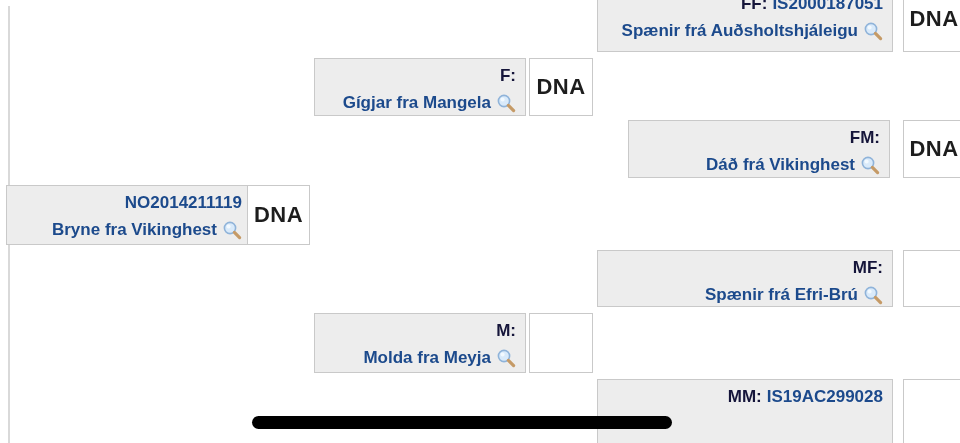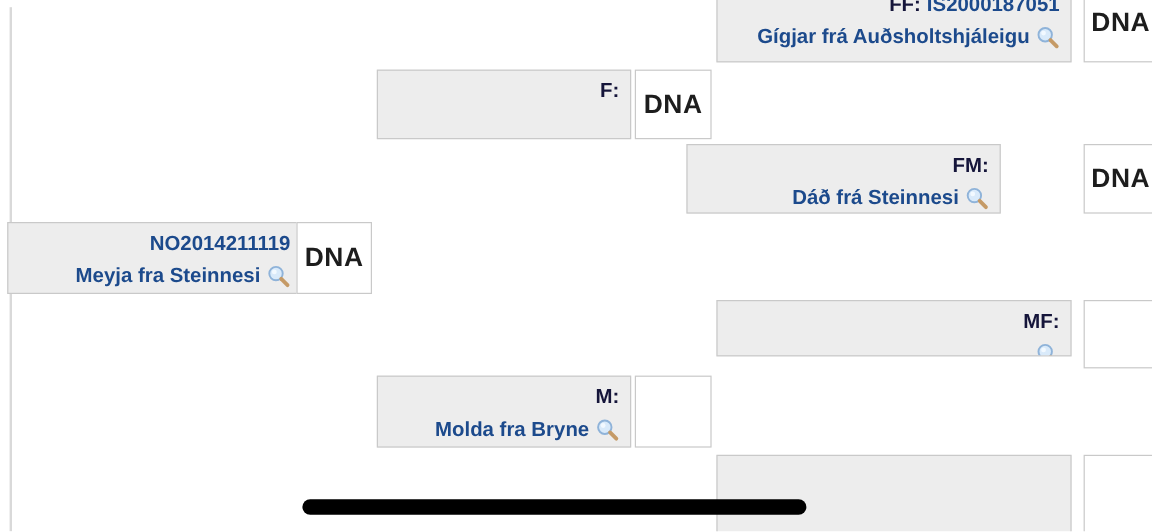--- a/index.html
+++ b/index.html
@@ -63,24 +63,24 @@
 
   .cell-f       { left: 314px; top: 58px;  width: 212px; height: 58px; }
   .dna-f        { left: 529px; top: 58px;  width: 64px;  height: 58px; }
 
   .cell-m       { left: 314px; top: 313px; width: 212px; height: 60px; }
   .dna-m        { left: 529px; top: 313px; width: 64px;  height: 60px; }
 
   .cell-ff      { left: 597px; top: -14px; width: 296px; height: 66px; }
   .dna-ff       { left: 903px; top: -14px; width: 62px;  height: 66px; }
 
-  .cell-fm      { left: 572px; top: 120px; width: 262px; height: 58px; }
+  .cell-fm      { left: 628px; top: 120px; width: 262px; height: 58px; }
   .dna-fm       { left: 903px; top: 120px; width: 62px;  height: 58px; }
 
-  .cell-mf      { left: 597px; top: 250px; width: 296px; height: 47px; }
+  .cell-mf      { left: 597px; top: 250px; width: 296px; height: 57px; }
   .dna-mf       { left: 903px; top: 250px; width: 62px;  height: 57px; }
 
   .cell-mm      { left: 597px; top: 379px; width: 296px; height: 66px; }
   .dna-mm       { left: 903px; top: 379px; width: 62px;  height: 66px; }
 
   .redaction {
     position: absolute;
     left: 252px; top: 416px;
     width: 420px; height: 13px;
     background: #000000;
@@ -94,120 +94,135 @@
 <div id="screen">
 
   <div class="vline"></div>
 
   <div class="cell cell-subject">
     <div class="row">
       <span class="prefix"></span>
       <a class="hlink">NO2014211119</a>
     </div>
     <div class="row">
-      <a class="hlink">Meyja fra Steinnesi</a>
+      <a class="hlink">Bryne fra Vikinghest</a>
       <span class="mag">
         <svg viewBox="0 0 20 20" width="20" height="20">
             <circle cx="8" cy="8" r="5.6" fill="#d9eafa" stroke="#8fb3d9" stroke-width="1.6"></circle>
             <circle cx="6.6" cy="6.6" r="2" fill="#f2f9ff"></circle>
             <line x1="12.4" y1="12.4" x2="17.6" y2="17.6" stroke="#c59a66" stroke-width="3.2" stroke-linecap="round"></line>
           </svg>
       </span>
     </div>
   </div>
   <div class="sidebox dna-subject">
       <span>DNA</span>
     </div>
 
   <div class="cell cell-f">
     <div class="row">
       <span class="prefix">F:</span>
     </div>
+    <div class="row">
+      <a class="hlink">Gígjar fra Mangela</a>
+      <span class="mag">
+        <svg viewBox="0 0 20 20" width="20" height="20">
+            <circle cx="8" cy="8" r="5.6" fill="#d9eafa" stroke="#8fb3d9" stroke-width="1.6"></circle>
+            <circle cx="6.6" cy="6.6" r="2" fill="#f2f9ff"></circle>
+            <line x1="12.4" y1="12.4" x2="17.6" y2="17.6" stroke="#c59a66" stroke-width="3.2" stroke-linecap="round"></line>
+          </svg>
+      </span>
+    </div>
   </div>
   <div class="sidebox dna-f">
       <span>DNA</span>
     </div>
 
   <div class="cell cell-m">
     <div class="row">
       <span class="prefix">M:</span>
     </div>
     <div class="row">
-      <a class="hlink">Molda fra Bryne</a>
+      <a class="hlink">Molda fra Meyja</a>
       <span class="mag">
         <svg viewBox="0 0 20 20" width="20" height="20">
             <circle cx="8" cy="8" r="5.6" fill="#d9eafa" stroke="#8fb3d9" stroke-width="1.6"></circle>
             <circle cx="6.6" cy="6.6" r="2" fill="#f2f9ff"></circle>
             <line x1="12.4" y1="12.4" x2="17.6" y2="17.6" stroke="#c59a66" stroke-width="3.2" stroke-linecap="round"></line>
           </svg>
       </span>
     </div>
   </div>
   <div class="sidebox dna-m">
       <span></span>
     </div>
 
   <div class="cell cell-ff">
     <div class="row">
       <span class="prefix">FF:</span>
       <a class="hlink">IS2000187051</a>
     </div>
     <div class="row">
-      <a class="hlink">Gígjar frá Auðsholtshjáleigu</a>
+      <a class="hlink">Spænir frá Auðsholtshjáleigu</a>
       <span class="mag">
         <svg viewBox="0 0 20 20" width="20" height="20">
             <circle cx="8" cy="8" r="5.6" fill="#d9eafa" stroke="#8fb3d9" stroke-width="1.6"></circle>
             <circle cx="6.6" cy="6.6" r="2" fill="#f2f9ff"></circle>
             <line x1="12.4" y1="12.4" x2="17.6" y2="17.6" stroke="#c59a66" stroke-width="3.2" stroke-linecap="round"></line>
           </svg>
       </span>
     </div>
   </div>
   <div class="sidebox dna-ff">
       <span>DNA</span>
     </div>
 
   <div class="cell cell-fm">
     <div class="row">
       <span class="prefix">FM:</span>
     </div>
     <div class="row">
-      <a class="hlink">Dáð frá Steinnesi</a>
+      <a class="hlink">Dáð frá Vikinghest</a>
       <span class="mag">
         <svg viewBox="0 0 20 20" width="20" height="20">
             <circle cx="8" cy="8" r="5.6" fill="#d9eafa" stroke="#8fb3d9" stroke-width="1.6"></circle>
             <circle cx="6.6" cy="6.6" r="2" fill="#f2f9ff"></circle>
             <line x1="12.4" y1="12.4" x2="17.6" y2="17.6" stroke="#c59a66" stroke-width="3.2" stroke-linecap="round"></line>
           </svg>
       </span>
     </div>
   </div>
   <div class="sidebox dna-fm">
       <span>DNA</span>
     </div>
 
   <div class="cell cell-mf">
     <div class="row">
       <span class="prefix">MF:</span>
     </div>
     <div class="row">
+      <a class="hlink">Spænir frá Efri-Brú</a>
       <span class="mag">
         <svg viewBox="0 0 20 20" width="20" height="20">
             <circle cx="8" cy="8" r="5.6" fill="#d9eafa" stroke="#8fb3d9" stroke-width="1.6"></circle>
             <circle cx="6.6" cy="6.6" r="2" fill="#f2f9ff"></circle>
             <line x1="12.4" y1="12.4" x2="17.6" y2="17.6" stroke="#c59a66" stroke-width="3.2" stroke-linecap="round"></line>
           </svg>
       </span>
     </div>
   </div>
   <div class="sidebox dna-mf">
       <span></span>
     </div>
 
   <div class="cell cell-mm">
+    <div class="row">
+      <span class="prefix">MM:</span>
+      <a class="hlink">IS19AC299028</a>
+    </div>
   </div>
   <div class="sidebox dna-mm">
       <span></span>
     </div>
 
   <div class="redaction"></div>
 
 </div>
 
 </body></html>

